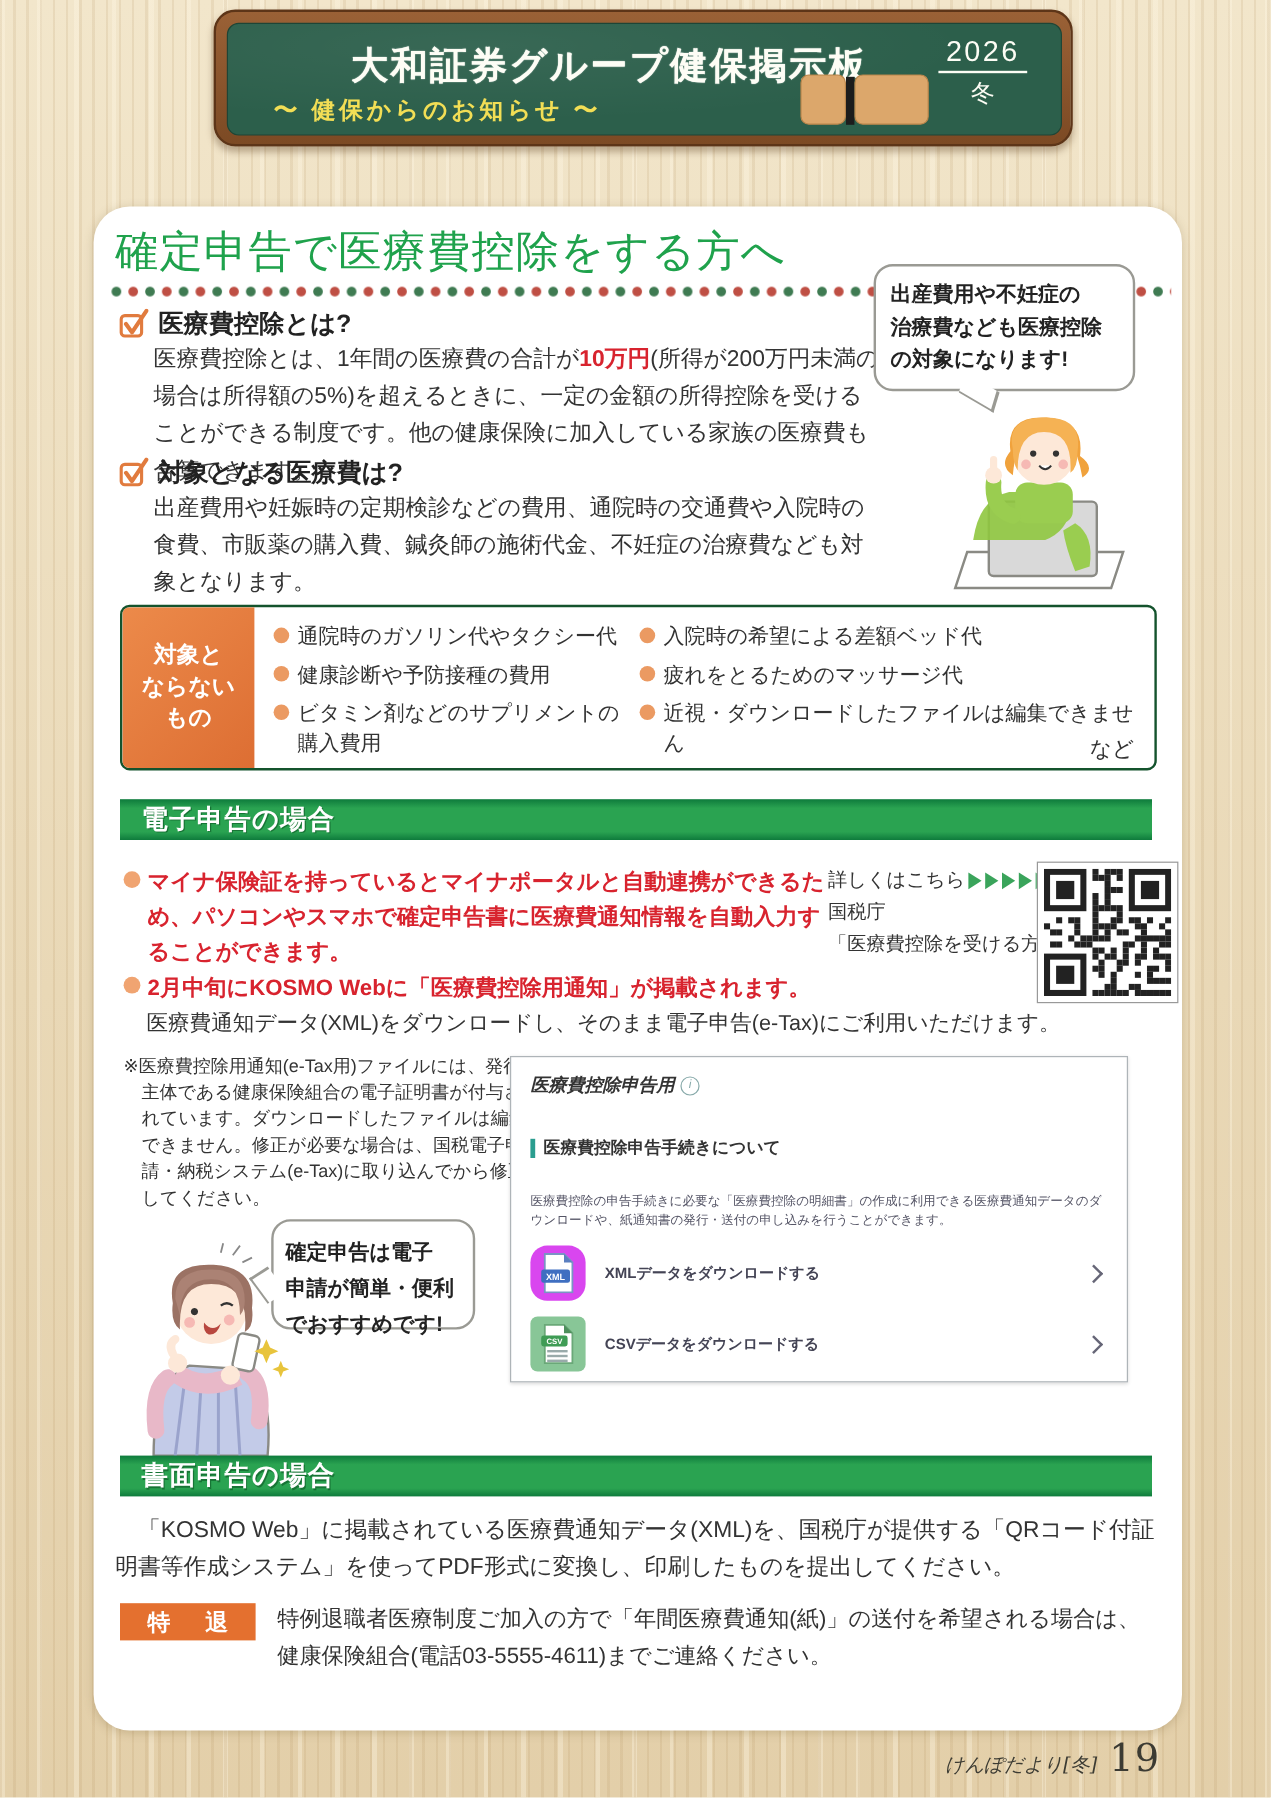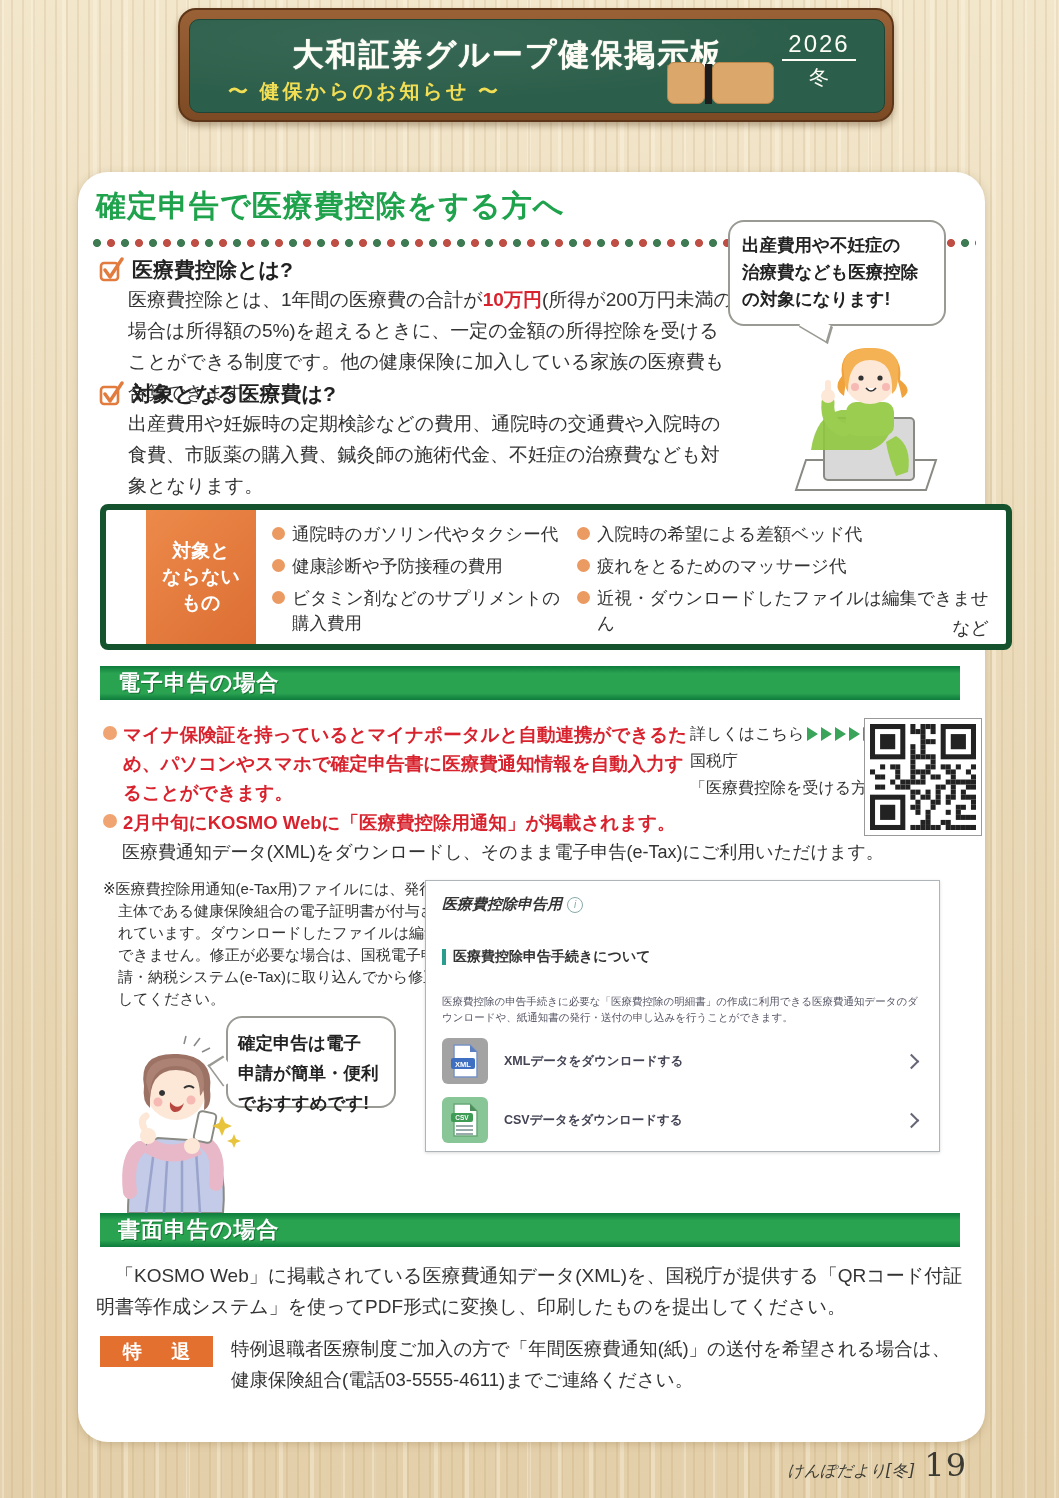--- a/index.html
+++ b/index.html
@@ -29,21 +29,21 @@
   .board-year .s{font-size:20px;margin-top:3px;}
   .eraser-set{position:absolute;right:110px;bottom:8px;height:40px;display:flex;align-items:flex-end;}
   .eraser-a{width:36px;height:40px;background:#dca76b;border-radius:7px;border:1px solid #b9854b;}
   .eraser-gap{width:7px;height:40px;background:#1c1c1c;}
   .eraser-b{width:60px;height:40px;background:#dca76b;border-radius:7px;border:1px solid #b9854b;}
 
   
   .card{position:absolute;left:78px;top:172px;width:907px;height:1270px;background:#fff;
     border-radius:30px;box-shadow:0 2px 8px rgba(120,95,50,.25);}
 
-  .main-title{position:absolute;left:18px;top:14px;font-size:30px;font-weight:bold;color:#1fa24c;letter-spacing:1px;}
+  .main-title{position:absolute;left:18px;top:14px;font-size:36px;font-weight:normal;color:#1fa24c;letter-spacing:1px;}
   .dotline{position:absolute;left:14px;top:66px;width:884px;height:10px;
     background-image:
       radial-gradient(circle at 5px 5px,#3f7b52 3.6px,transparent 4.4px),
       radial-gradient(circle at 19px 5px,#bf4f44 3.6px,transparent 4.4px);
     background-size:28px 10px;background-repeat:repeat-x;}
 
   .qhead{position:absolute;display:flex;align-items:center;gap:8px;font-size:21px;font-weight:bold;color:#222;}
   .qhead svg{flex:0 0 auto;}
   .qbody{position:absolute;font-size:19px;line-height:31px;color:#333;}
   .red-strong{color:#d8232e;font-weight:bold;}
@@ -51,21 +51,21 @@
   
   .bubble1{position:absolute;left:650px;top:48px;width:218px;height:106px;background:#fff;
     border:2px solid #9a9a94;border-radius:16px;padding:10px 12px;box-sizing:border-box;
     font-size:17.5px;line-height:27px;color:#222;font-weight:bold;}
   .bubble1 .tail{position:absolute;left:74px;bottom:-15px;width:22px;height:22px;background:#fff;
     border-right:2px solid #9a9a94;border-bottom:2px solid #9a9a94;transform:skewX(35deg) rotate(45deg);}
 
   
   .exbox{position:absolute;left:22px;top:332px;width:860px;height:134px;background:#fff;
     border:2px solid #e1archive;}
-  .exbox{border:6px solid #14532d;border-radius:8px;display:flex;overflow:hidden;padding-left:40px;}
+  .exbox{border:2px solid #14532d;border-radius:8px;display:flex;overflow:hidden;}
   .exlabel{flex:0 0 110px;background:linear-gradient(135deg,#ec8a4a,#dd6e33);color:#fff;
     display:flex;flex-direction:column;justify-content:center;align-items:center;
     font-size:19px;font-weight:bold;line-height:26px;}
   .exlists{flex:1;display:flex;padding:12px 10px 6px 16px;position:relative;}
   .excol{list-style:none;margin:0;padding:0;font-size:17.5px;color:#333;line-height:25px;}
   .excol.c1{width:305px;}
   .excol.c2{width:420px;}
   .excol li{position:relative;padding-left:20px;margin-bottom:7px;}
   .excol li .dot{position:absolute;left:0;top:5px;width:13px;height:13px;border-radius:50%;background:#eb9a62;}
   .ex-etc{position:absolute;right:18px;bottom:4px;font-size:18px;color:#333;}
@@ -95,21 +95,21 @@
     border:1px solid #aeb4b8;box-shadow:0 1px 3px rgba(0,0,0,.15);box-sizing:border-box;padding:14px 16px;}
   .web-title{font-size:15px;font-weight:bold;color:#333;display:flex;align-items:center;gap:5px;font-style:italic;}
   .info-icon{display:inline-flex;width:14px;height:14px;border:1px solid #8aa;border-radius:50%;
     align-items:center;justify-content:center;font-size:10px;color:#8aa;font-weight:normal;}
   .web-section{margin-top:34px;display:flex;align-items:center;gap:7px;}
   .web-section .bar{width:4px;height:16px;background:#2a9d8f;}
   .web-section .t{font-size:14px;font-weight:bold;color:#333;}
   .web-desc{margin-top:27px;font-size:10.5px;line-height:16px;color:#556;}
   .web-row{margin-top:13px;display:flex;align-items:center;}
   .web-ic{width:46px;height:46px;border-radius:6px;display:flex;align-items:center;justify-content:center;}
-  .web-ic.xml{background:#a3a3a3;}
+  .web-ic.xml{background:#d946ef;border-radius:14px;}
   .web-ic.csv{background:#88c697;}
   .web-label{margin-left:16px;font-size:12.5px;font-weight:bold;color:#445;}
   .chev{margin-left:auto;margin-right:6px;width:9px;height:9px;border-top:2px solid #667;
     border-right:2px solid #667;transform:rotate(45deg);}
 
   
   .bubble2{position:absolute;left:148px;top:844px;width:170px;height:92px;background:#fff;
     border:2px solid #9a9a94;border-radius:16px;padding:10px 10px;box-sizing:border-box;
     font-size:17.5px;line-height:30px;color:#222;font-weight:bold;}
   .bubble2 .tail{position:absolute;left:-16px;bottom:24px;width:20px;height:20px;background:#fff;

